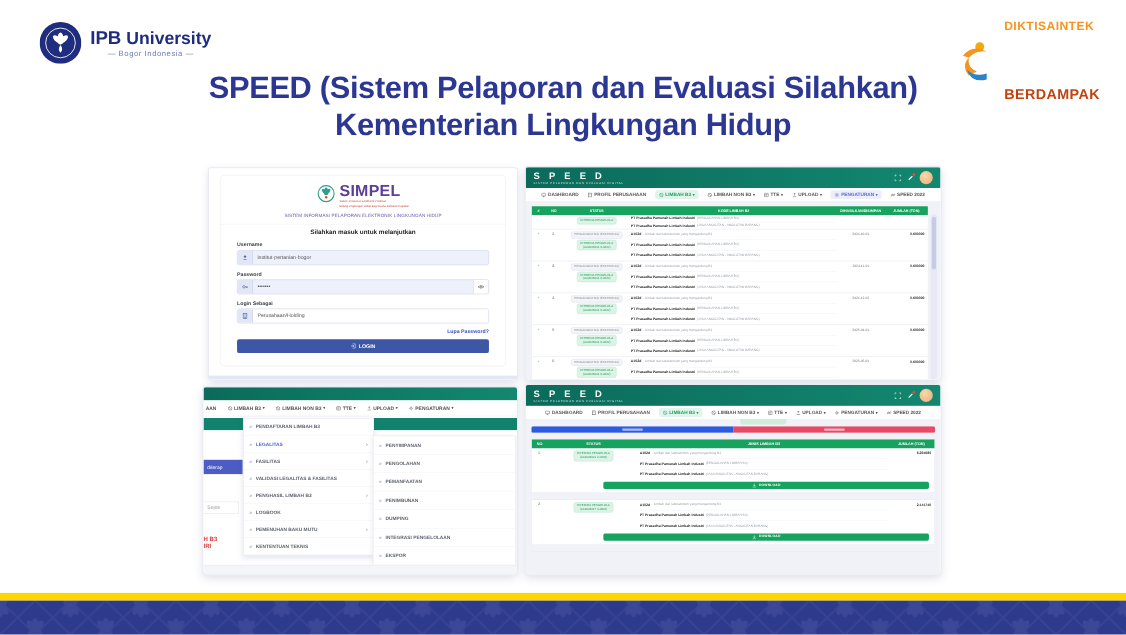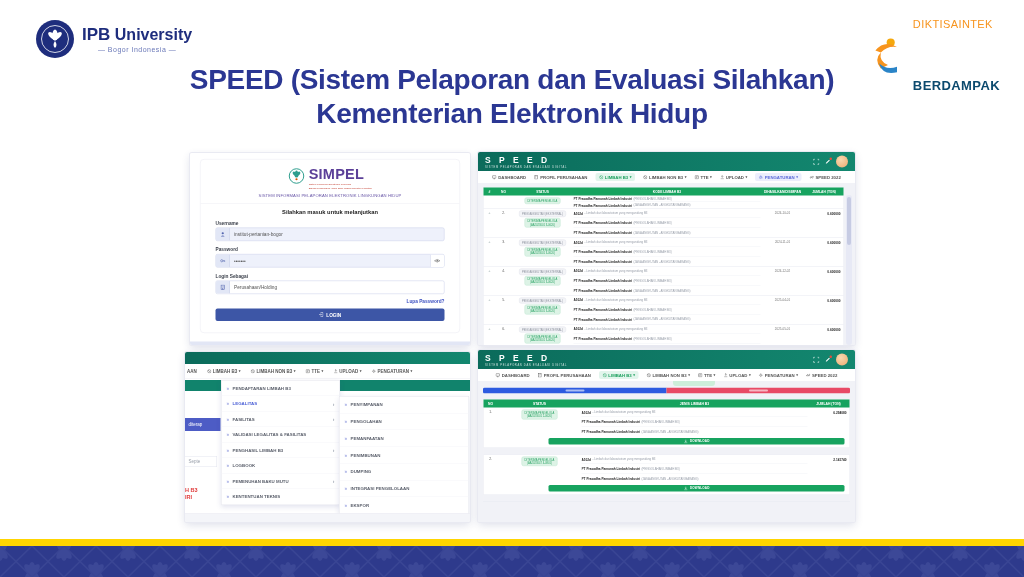--- a/index.html
+++ b/index.html
@@ -5,22 +5,22 @@
   html,body{margin:0;padding:0;background:#fff;}
   .slide{position:relative;width:1024px;height:577px;background:#fff;overflow:hidden;
          font-family:"Liberation Sans",sans-serif;}
 
   
   .ipb{position:absolute;left:36px;top:20px;display:flex;align-items:center;gap:8px;}
   .ipb-text b{font-size:17px;color:#1e2d7d;}
   .ipb-text span{font-size:16px;color:#1e2d7d;font-weight:600;}
   .ipb-tag{font-size:7px;color:#6b79b8;text-align:center;margin-top:1px;letter-spacing:.5px;}
   .dikti{position:absolute;right:24px;top:18px;display:flex;align-items:center;gap:7px;}
-  .dikti-t1{font-size:11px;font-weight:normal;color:#f7941e;letter-spacing:.4px;}
-  .dikti-t2{font-size:13px;font-weight:bold;color:#0c4a6e;letter-spacing:.4px;margin-top:48px;}
+  .dikti-t1{font-size:11px;font-weight:bold;color:#f7941e;letter-spacing:.4px;}
+  .dikti-t2{font-size:13px;font-weight:bold;color:#c2410c;letter-spacing:.4px;margin-top:48px;}
 
   
   .title{position:absolute;left:0;top:63px;width:100%;text-align:center;color:#2b3793;
          font-weight:bold;font-size:28px;line-height:1.2;letter-spacing:-.3px;}
 
   
   .shot{position:absolute;background:#fff;border-radius:2px;overflow:hidden;
         box-shadow:0 0 0 1px #e9eaf2, 0 3px 9px rgba(45,55,120,.16);}
   .shot .inner{position:absolute;left:0;top:0;transform:scale(.5);transform-origin:0 0;background:#fff;}
   .shot-tl{left:190px;top:153px;width:280px;height:192px;}
@@ -165,21 +165,21 @@
       <path d="M30 40 Q14 44 10 30 Q18 38 30 34 Z" fill="#2a84c7"></path>
     </svg>
     <div>
       <div class="dikti-t1">DIKTISAINTEK</div>
       <div class="dikti-t2">BERDAMPAK</div>
     </div>
   </div>
 
   <div class="title">
     <div>SPEED (Sistem Pelaporan dan Evaluasi Silahkan)</div>
-    <div>Kementerian Elektronik Hidup</div>
+    <div>Kementerian Lingkungan Hidup</div>
   </div>
 
   <div class="shot shot-tl">
     <div class="inner in-tl">
       <div class="login-card">
         <div class="l-logo">
           <svg width="34" height="34" viewBox="0 0 34 34">
             <circle cx="17" cy="17" r="14.5" fill="none" stroke="#2f9e8e" stroke-width="2"></circle>
             <ellipse cx="17" cy="13" rx="3.2" ry="7" fill="#2f9e8e"></ellipse>
             <ellipse cx="17" cy="13" rx="3.2" ry="7" fill="#2f9e8e" transform="rotate(45 17 16)"></ellipse>

